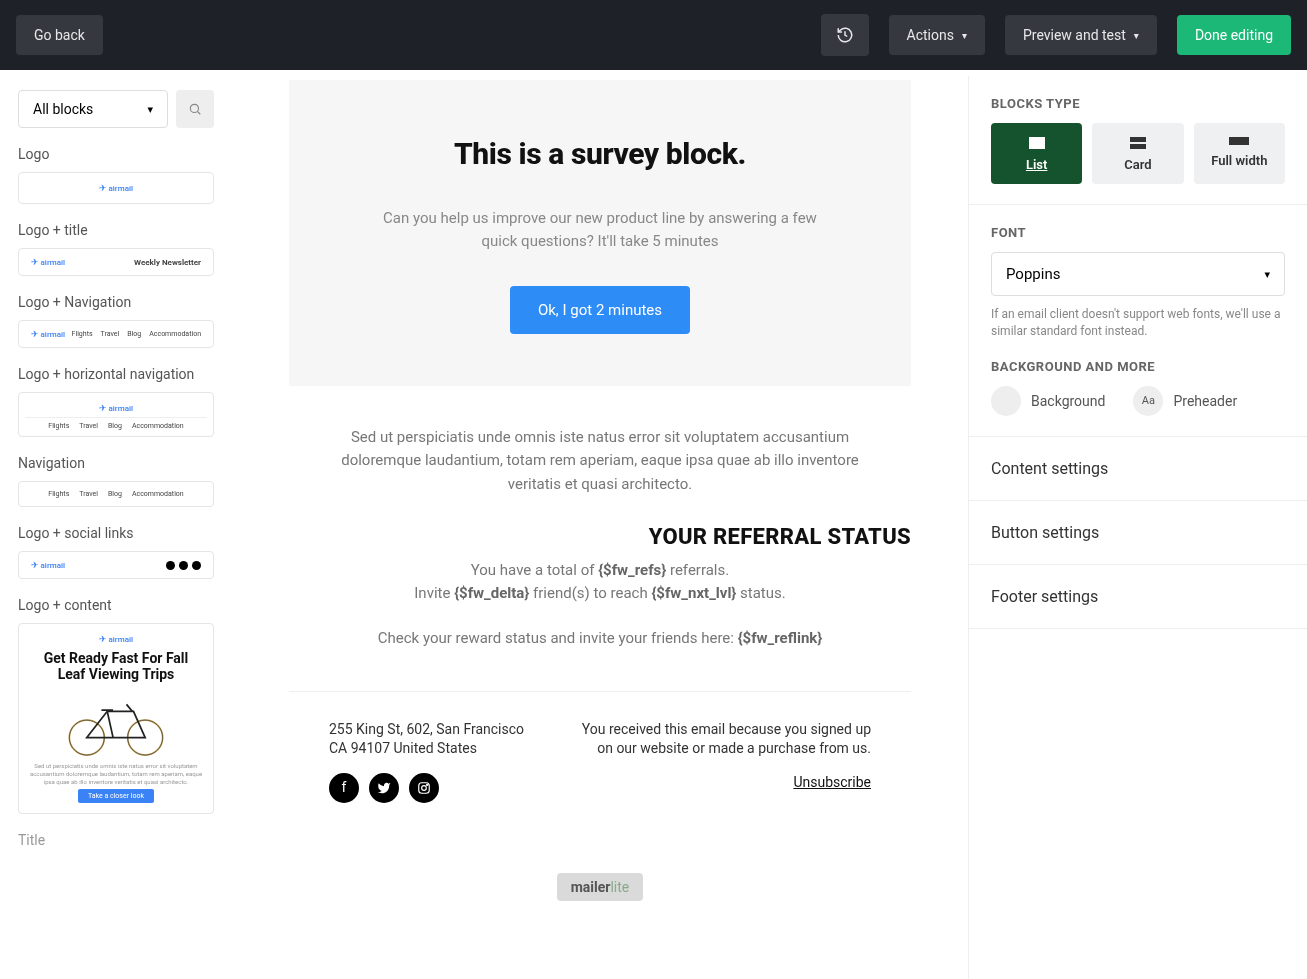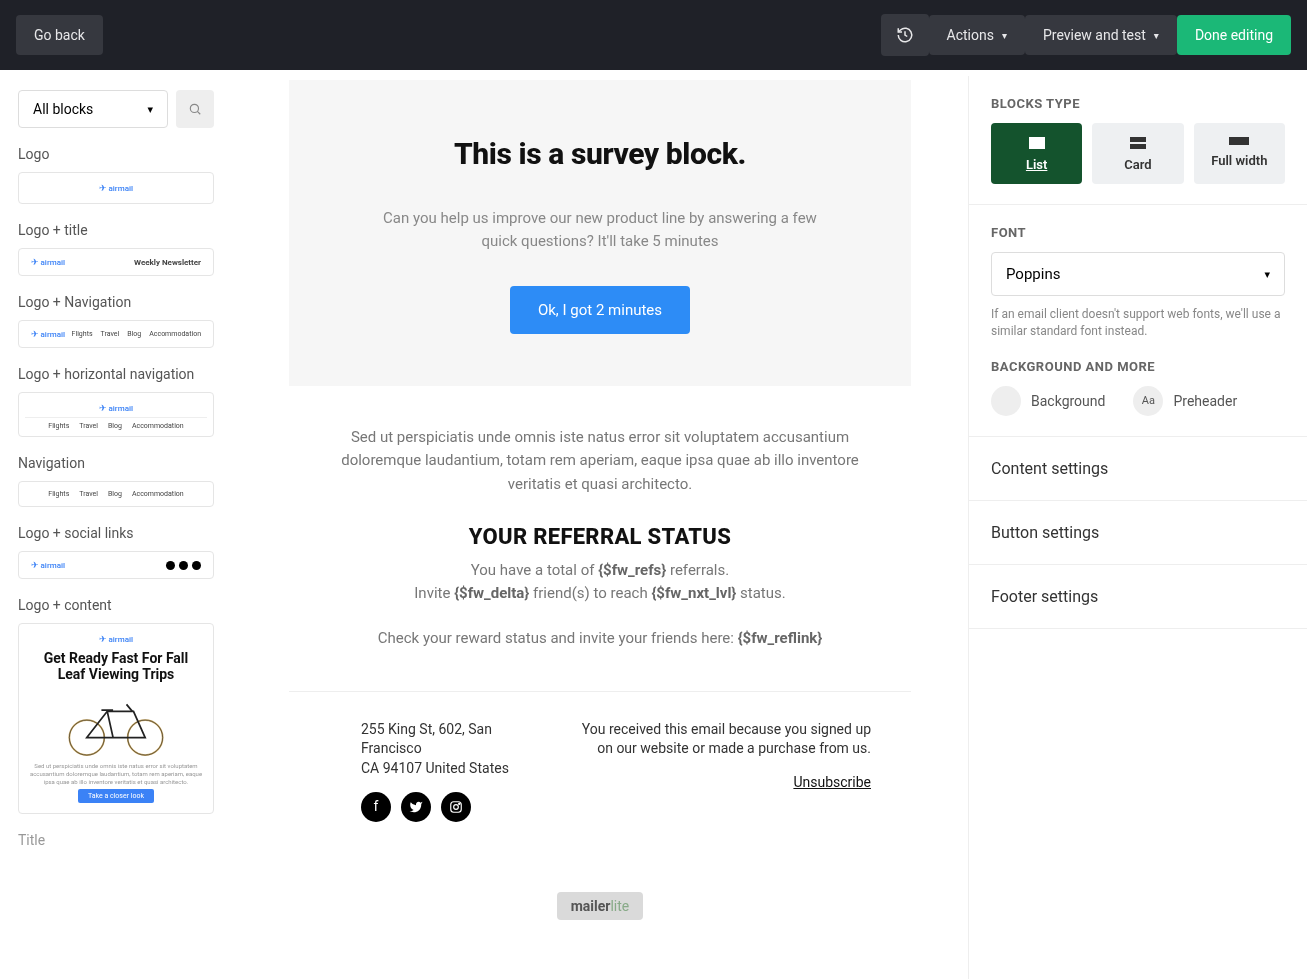--- a/index.html
+++ b/index.html
@@ -1,21 +1,21 @@
 <!DOCTYPE html>
 <html><head>
 <meta charset="utf-8">
 <style>
 * { box-sizing: border-box; margin: 0; padding: 0; font-family: -apple-system, BlinkMacSystemFont, "Segoe UI", Roboto, sans-serif; }
 body { background: #fff; width: 1307px; height: 979px; overflow: hidden; position: relative; }
 
 
 .topbar { background: #1f2128; height: 70px; display: flex; align-items: center; padding: 0 16px; margin-top: 0; }
 .topbar-left { }
-.topbar-right { margin-left: auto; display: flex; gap: 0; align-items: center; }
+.topbar-right { margin-left: auto; display: flex; gap: 20px; align-items: center; }
 .btn { background: #36383f; color: #e7e7e9; border: none; padding: 12px 18px; border-radius: 4px; font-size: 14px; cursor: pointer; display: inline-flex; align-items: center; gap: 8px; }
 .btn-icon { width: 48px; justify-content: center; padding: 12px; }
 .btn-green { background: #1bb877; color: #fff; }
 .btn .caret { font-size: 10px; }
 
 
 .sidebar { position: absolute; left: 0; top: 76px; width: 232px; height: 903px; background: #fff; overflow-y: auto; padding: 14px 18px; }
 .sidebar::-webkit-scrollbar { width: 8px; }
 .sidebar::-webkit-scrollbar-thumb { background: #c5c5c5; border-radius: 4px; }
 .sb-head { display: flex; gap: 8px; margin-bottom: 18px; }
@@ -36,26 +36,26 @@
 
 .main { position: absolute; left: 232px; top: 76px; right: 339px; bottom: 0; background: #fff; overflow-y: auto; }
 .main::-webkit-scrollbar { width: 8px; }
 .main::-webkit-scrollbar-thumb { background: #c5c5c5; border-radius: 4px; }
 .canvas { width: 622px; margin: 4px auto 0; }
 .survey-block { background: #f6f6f6; padding: 56px 40px 52px; text-align: center; }
 .survey-title { font-size: 30px; font-weight: 800; color: #111; margin-bottom: 36px; letter-spacing: -0.4px; }
 .survey-desc { font-size: 15px; color: #888; max-width: 470px; margin: 0 auto 34px; line-height: 1.5; }
 .survey-btn { background: #2d8cf6; color: #fff; border: none; padding: 15px 28px; border-radius: 4px; font-size: 15px; cursor: pointer; }
 .lorem { padding: 40px 24px 20px; text-align: center; font-size: 15px; color: #777; line-height: 1.55; }
-.ref-head { font-size: 22px; font-weight: 800; text-align: center; color: #111; letter-spacing: 0.3px; margin: 8px 0 10px; }
+.ref-head { font-size: 22px; font-weight: 800; text-align: right; color: #111; letter-spacing: 0.3px; margin: 8px 0 10px; }
 .ref-body { text-align: center; font-size: 15px; color: #777; line-height: 1.55; padding: 0 20px 40px; }
 .ref-body strong, .ref-body .var { font-weight: 700; color: #666; }
 .footer { border-top: 1px solid #eee; padding: 28px 40px 34px; }
 .footer-top { font-weight: 700; font-size: 15px; color: #111; margin-bottom: 16px; }
-.footer-cols { display: flex; gap: 30px; margin-left: 32px; }
+.footer-cols { display: flex; gap: 30px; }
 .footer-col1 { font-size: 14px; color: #333; line-height: 1.4; }
 .footer-col2 { margin-left: auto; text-align: right; font-size: 14px; color: #333; line-height: 1.4; max-width: 300px; }
 .footer-social { display: flex; gap: 10px; margin-top: 14px; }
 .footer-social span { width: 30px; height: 30px; background: #000; border-radius: 50%; display: inline-flex; align-items:center; justify-content:center; color:#fff; font-size: 14px; }
 .unsub { text-decoration: underline; color:#111; display:inline-block; margin-top: 14px; cursor: pointer; }
 .brandbar { text-align:center; padding: 36px 0 40px; }
 .brand-badge { display:inline-block; background:#dadada; color:#777; padding: 6px 14px; border-radius: 4px; font-size:14px; position:relative; }
 .brand-badge::before { content:""; position:absolute; left:-6px; top:50%; border: 6px solid transparent; border-right-color:#dadada; transform:translateY(-50%); }
 
 

